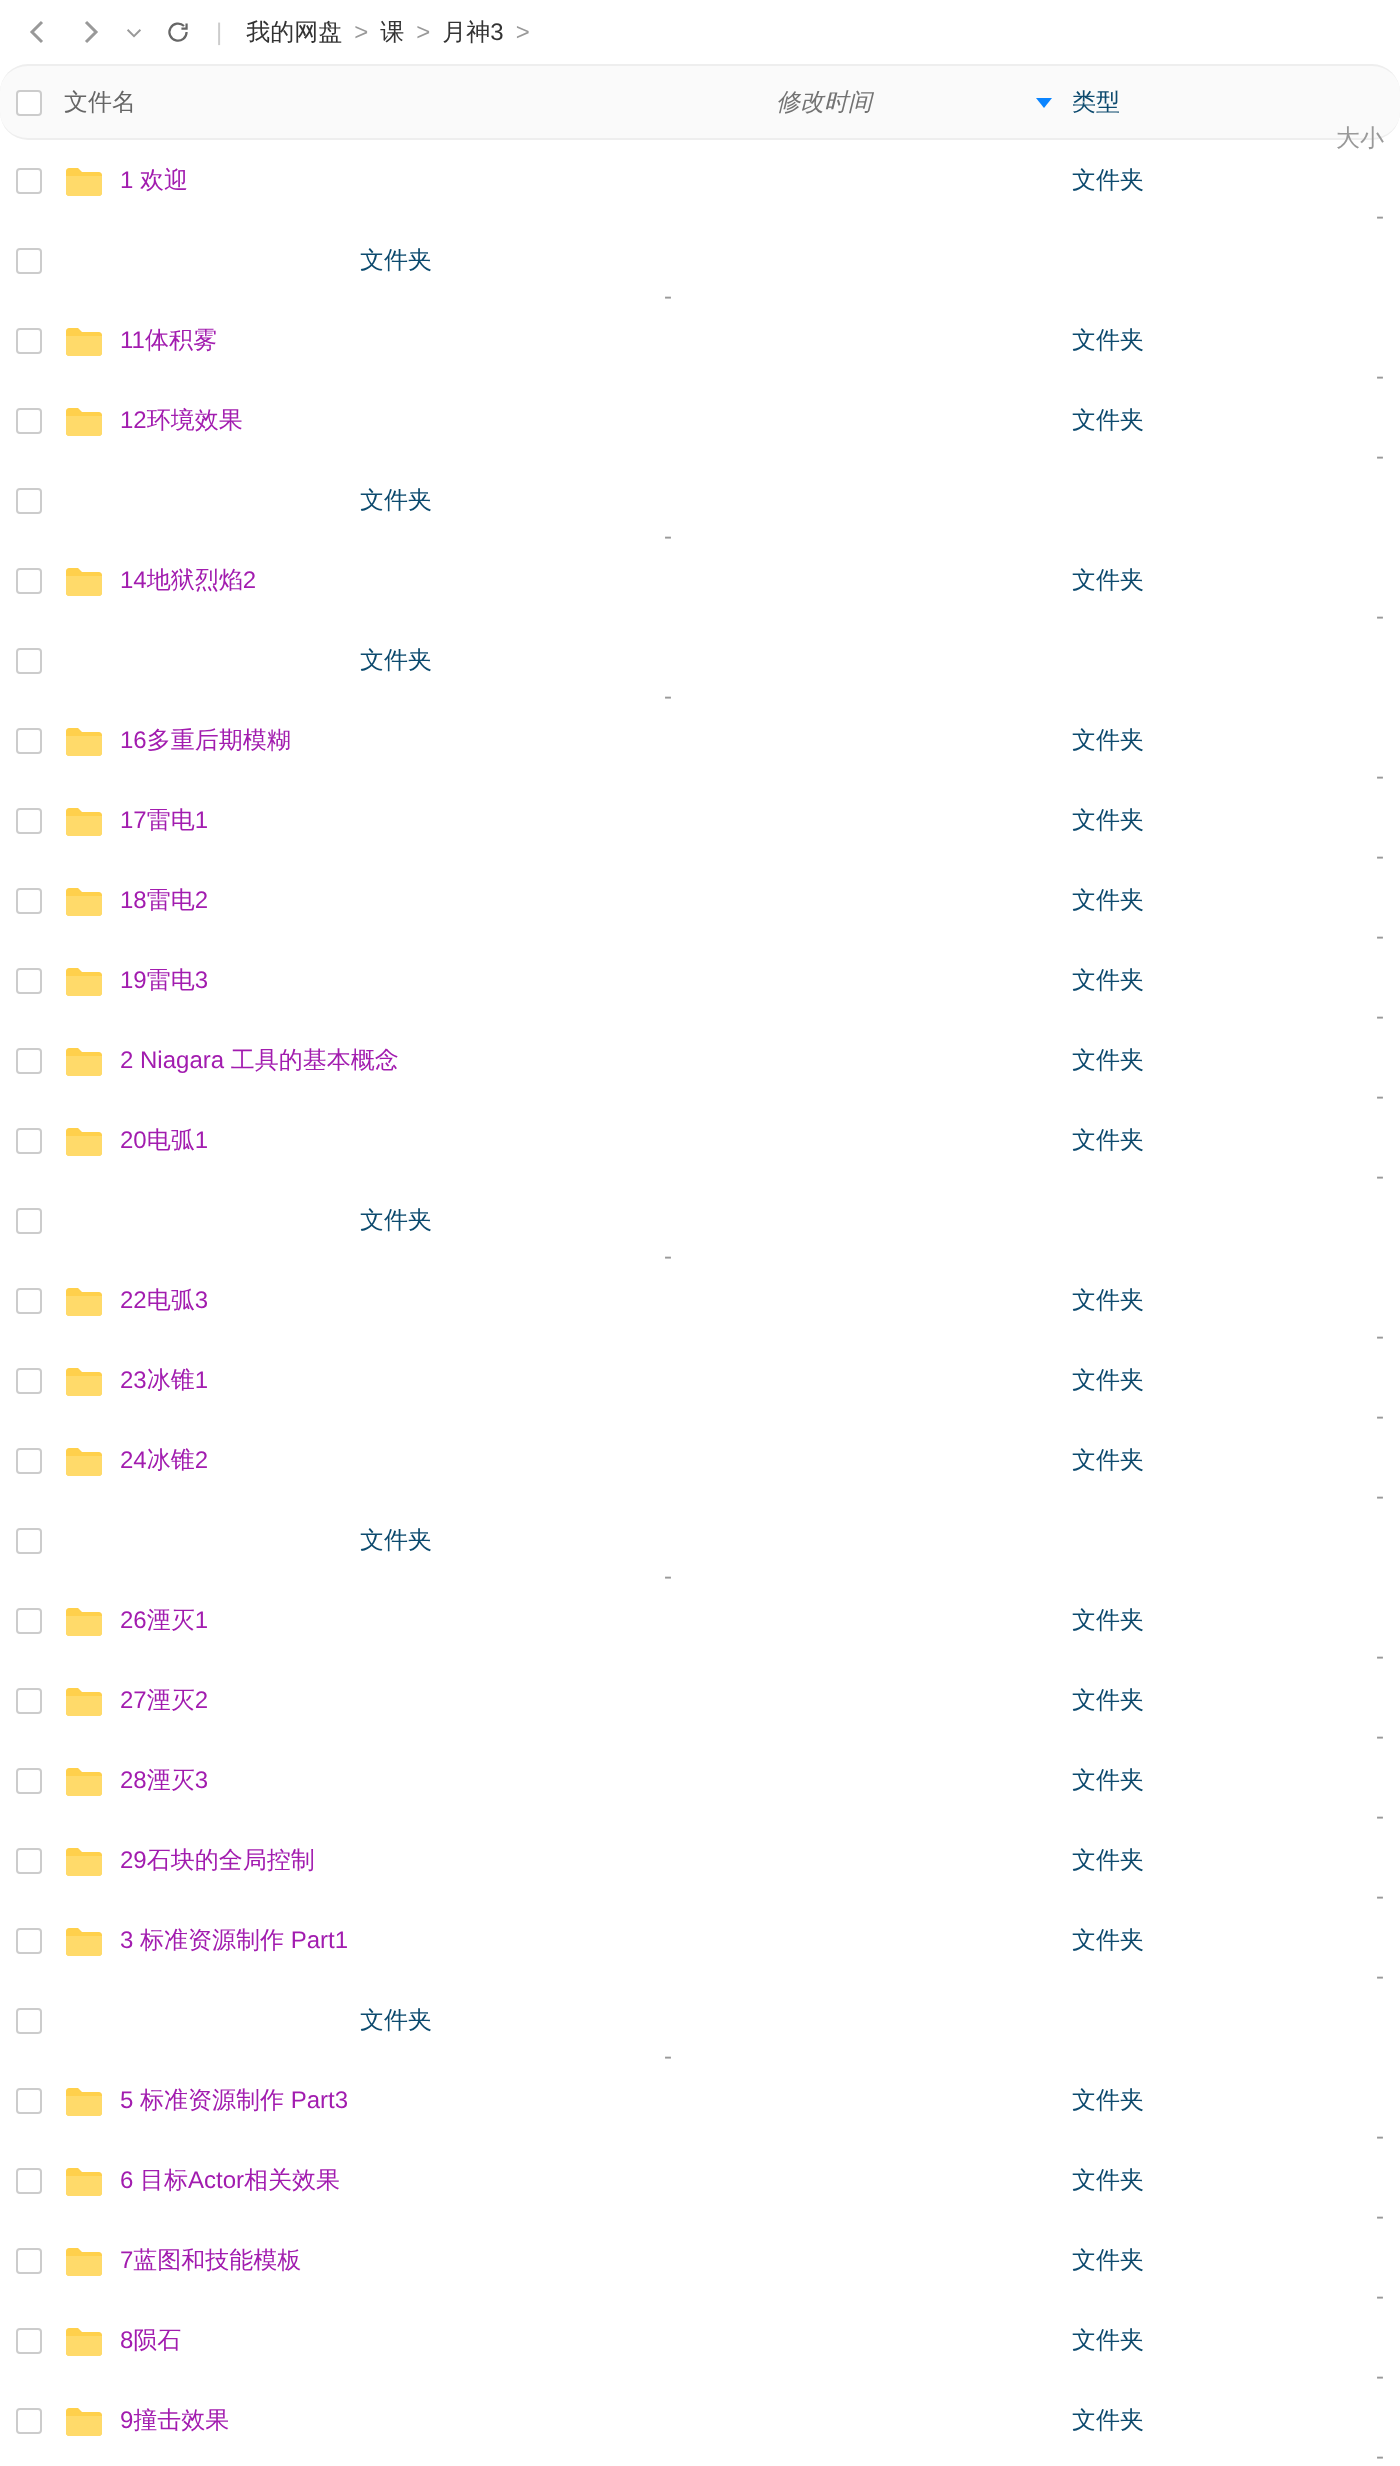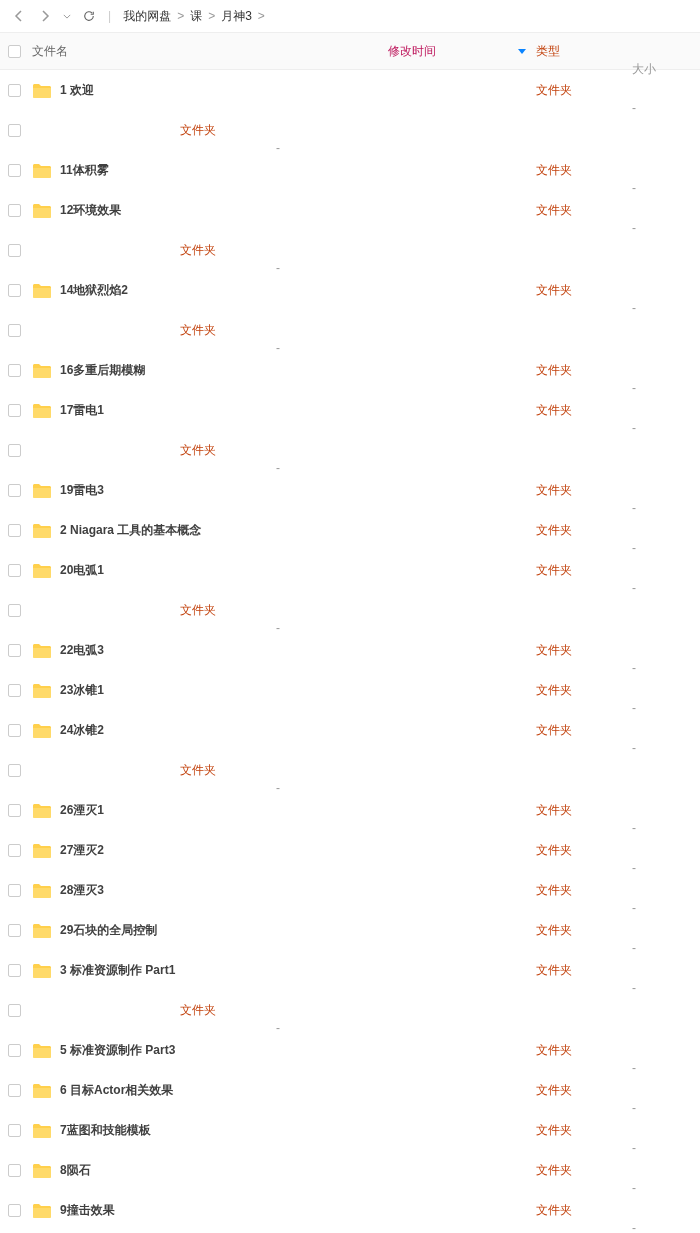--- a/index.html
+++ b/index.html
@@ -55,20 +55,21 @@
     }
     .header-row {
       display: flex;
       align-items: center;
       height: 38px;
       border-top: 1px solid #eee;
       border-bottom: 1px solid #eee;
       padding: 0 8px;
       color: #666;
       background: #fafafa;
+      border-radius: 14px;
     }
     .header-row .col-check {
       width: 24px;
       display: flex;
       align-items: center;
     }
     .header-row .col-name {
       flex: 1;
     }
     .header-row .col-mtime {
@@ -121,35 +122,35 @@
     .folder-icon {
       width: 20px;
       height: 16px;
       position: relative;
     }
     .folder-icon svg {
       width: 20px;
       height: 18px;
     }
     .file-name {
-      color: #404040;
-      font-weight: bold;
+      color: #a21caf;
     }
     .col-mtime {
       width: 148px;
-      color: #be185d;
+      color: #737373;
+      font-style: italic;
     }
     .col-type {
       width: 96px;
-      color: #c2410c;
+      color: #0c4a6e;
     }
     .col-size {
       width: 60px;
       color: #999;
-      text-align: left;
+      text-align: right;
       margin-top: 36px;
     }
   </style>
 </head>
 <body>
 
 <div class="toolbar">
   <div class="nav-btn">
     <svg viewBox="0 0 12 12">
         <path d="M8 1 L3 6 L8 11" stroke="#999" stroke-width="1.5" fill="none"></path>
@@ -306,20 +307,27 @@
         <span class="file-name">17雷电1</span>
       </div>
       <div class="col-mtime"></div>
       <div class="col-type">文件夹</div>
       <div class="col-size">-</div>
     </div>
     <div class="file-row">
       <div class="col-check">
         <div class="checkbox"></div>
       </div>
+      <div class="col-name">
+        <div class="folder-icon"><svg viewBox="0 0 20 16">
+            <path d="M1 2.5 C1 1.7 1.7 1 2.5 1 L7 1 L9 3 L17.5 3 C18.3 3 19 3.7 19 4.5 L19 13.5 C19 14.3 18.3 15 17.5 15 L2.5 15 C1.7 15 1 14.3 1 13.5 Z" fill="#ffd04c"></path>
+            <path d="M1 5 L19 5 L19 13.5 C19 14.3 18.3 15 17.5 15 L2.5 15 C1.7 15 1 14.3 1 13.5 Z" fill="#ffda6a"></path>
+          </svg></div>
+        <span class="file-name">18雷电2</span>
+      </div>
       <div class="col-mtime"></div>
       <div class="col-type">文件夹</div>
       <div class="col-size">-</div>
     </div>
     <div class="file-row">
       <div class="col-check">
         <div class="checkbox"></div>
       </div>
       <div class="col-name">
         <div class="folder-icon"><svg viewBox="0 0 20 16">

